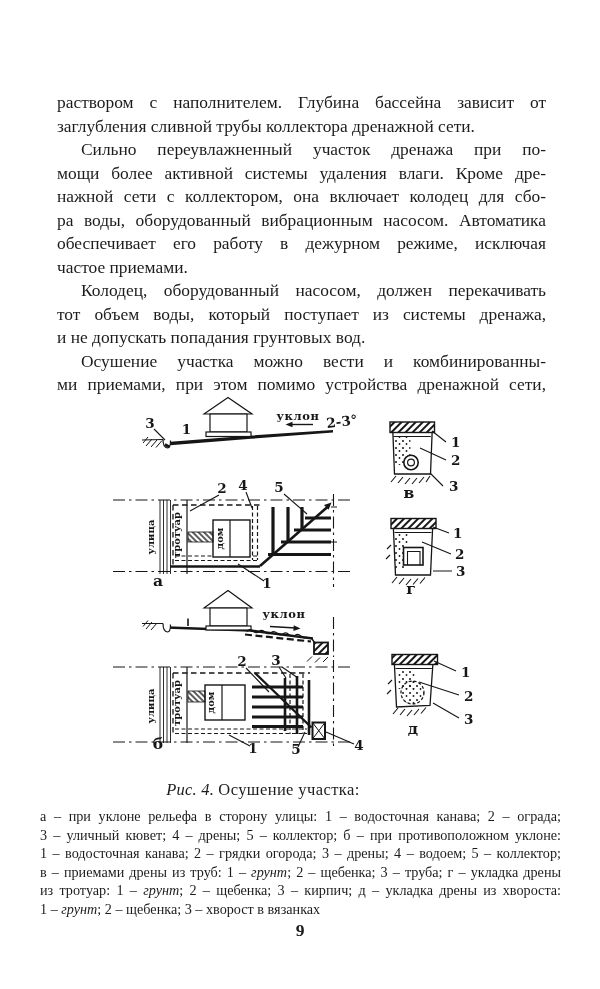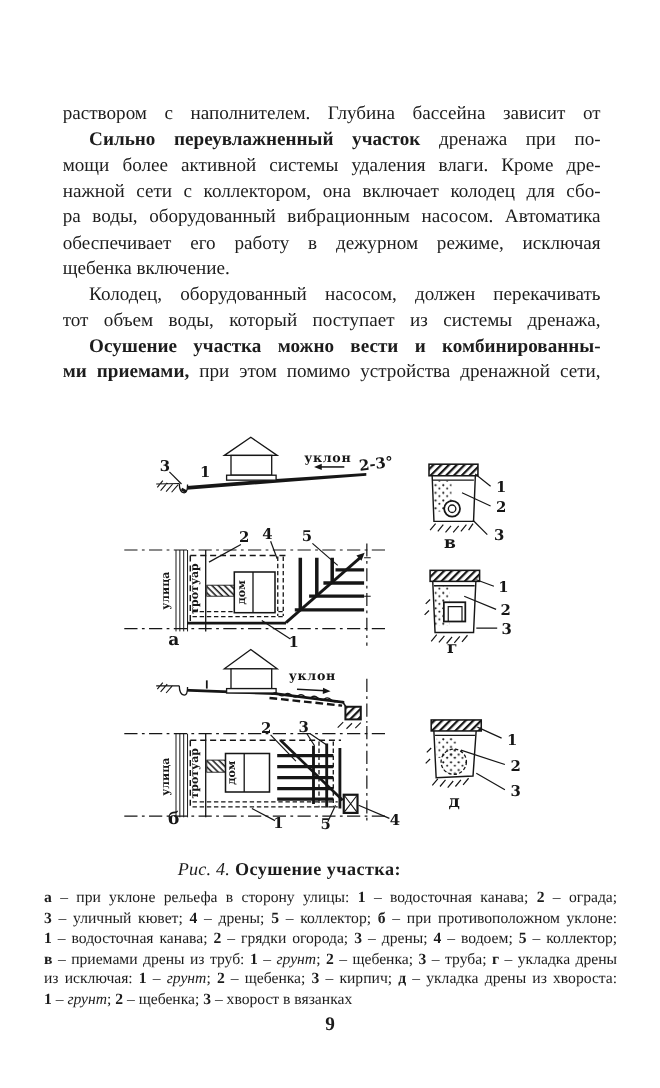--- a/index.html
+++ b/index.html
@@ -1,20 +1,20 @@
 <!DOCTYPE html>
 <html><head>
 <meta charset="utf-8">
 <style>
   html,body{margin:0;padding:0;}
   body{
     width:600px;height:989px;position:relative;background:#ffffff;
     font-family:"Liberation Serif",serif;color:#1c1c1c;overflow:hidden;
   }
-  .b{font-weight:bold;}
+  .b{font-weight:normal;}
   .i{font-style:italic;}
   #bodytext{position:absolute;left:57px;top:91px;width:489px;}
   .bl{
     height:23.5px;line-height:23.5px;font-size:17.4px;white-space:nowrap;
     text-align:justify;text-align-last:justify;-moz-text-align-last:justify;
     white-space:normal;overflow:hidden;
   }
   .bl.end{text-align-last:left;-moz-text-align-last:left;}
   .bl.ind{text-indent:24px;}
   #caption{
@@ -41,28 +41,30 @@
   .dd{stroke-dasharray:12 4 2.5 4;stroke-width:1.1;}
   .ds{stroke-dasharray:5.5 3.5;stroke-width:1.3;}
   .ds2{stroke-dasharray:4 2.5;stroke-width:1.2;}
   .wd{stroke-dasharray:7 3.5;stroke-width:2.2;}
 </style>
 </head>
 <body>
 
 <div id="bodytext">
   <div class="bl"><span>раствором с наполнителем. Глубина бассейна зависит от</span></div>
+  <div class="bl end"><span>заглубления сливной трубы коллектора дренажной сети.</span></div>
   <div class="bl ind"><span class="b">Сильно переувлажненный участок</span><span> дренажа при по-</span></div>
   <div class="bl"><span>мощи более активной системы удаления влаги. Кроме дре-</span></div>
   <div class="bl"><span>нажной сети с коллектором, она включает колодец для сбо-</span></div>
   <div class="bl"><span>ра воды, оборудованный вибрационным насосом. Автоматика</span></div>
   <div class="bl"><span>обеспечивает его работу в дежурном режиме, исключая</span></div>
-  <div class="bl end"><span>щебенка включение.</span></div>
+  <div class="bl end"><span>частое приемами.</span></div>
   <div class="bl ind"><span>Колодец, оборудованный насосом, должен перекачивать</span></div>
   <div class="bl"><span>тот объем воды, который поступает из системы дренажа,</span></div>
+  <div class="bl end"><span>и не допускать попадания грунтовых вод.</span></div>
   <div class="bl ind"><span class="b">Осушение участка можно вести и комбинированны-</span></div>
   <div class="bl"><span class="b">ми приемами,</span><span> при этом помимо устройства дренажной сети,</span></div>
 </div>
 
 <svg id="fig" width="400" height="390" viewBox="0 0 400 390">
   <defs>
     <pattern id="ph" width="5" height="5" patternUnits="userSpaceOnUse" patternTransform="rotate(45)">
       <rect width="5" height="5" fill="#ffffff"></rect>
         <line x1="1" y1="0" x2="1" y2="5" stroke="#161616" stroke-width="2"></line>
     </pattern>
@@ -224,17 +226,17 @@
   </g>
 </svg>
 
 <div id="caption"><span class="i">Рис. 4. </span><span class="b">Осушение участка:</span></div>
 
 <div id="legend">
   <div class="lg"><span class="b">а</span><span> – при уклоне рельефа в сторону улицы: </span><span class="b">1</span><span> – водосточная канава; </span><span class="b">2</span><span> – ограда;</span></div>
   <div class="lg"><span class="b">3</span><span> – уличный кювет; </span><span class="b">4</span><span> – дрены; </span><span class="b">5</span><span> – коллектор; </span><span class="b">б</span><span> – при противоположном уклоне:</span></div>
   <div class="lg"><span class="b">1</span><span> – водосточная канава; </span><span class="b">2</span><span> – грядки огорода; </span><span class="b">3</span><span> – дрены; </span><span class="b">4</span><span> – водоем; </span><span class="b">5</span><span> – коллектор;</span></div>
   <div class="lg"><span class="b">в</span><span> – приемами дрены из труб: </span><span class="b">1</span><span> – </span><span class="i">грунт</span><span>; </span><span class="b">2</span><span> – щебенка; </span><span class="b">3</span><span> – труба; </span><span class="b">г</span><span> – укладка дрены</span></div>
-  <div class="lg"><span>из исключая: </span><span class="b">1</span><span> – </span><span class="i">грунт</span><span>; </span><span class="b">2</span><span> – щебенка; </span><span class="b">3</span><span> – кирпич; </span><span class="b">д</span><span> – укладка дрены из хвороста:</span></div>
+  <div class="lg"><span>из тротуар: </span><span class="b">1</span><span> – </span><span class="i">грунт</span><span>; </span><span class="b">2</span><span> – щебенка; </span><span class="b">3</span><span> – кирпич; </span><span class="b">д</span><span> – укладка дрены из хвороста:</span></div>
   <div class="lg last"><span class="b">1</span><span> – </span><span class="i">грунт</span><span>; </span><span class="b">2</span><span> – щебенка; </span><span class="b">3</span><span> – хворост в вязанках</span></div>
 </div>
 
 <div id="pagenum">9</div>
 
 </body></html>

